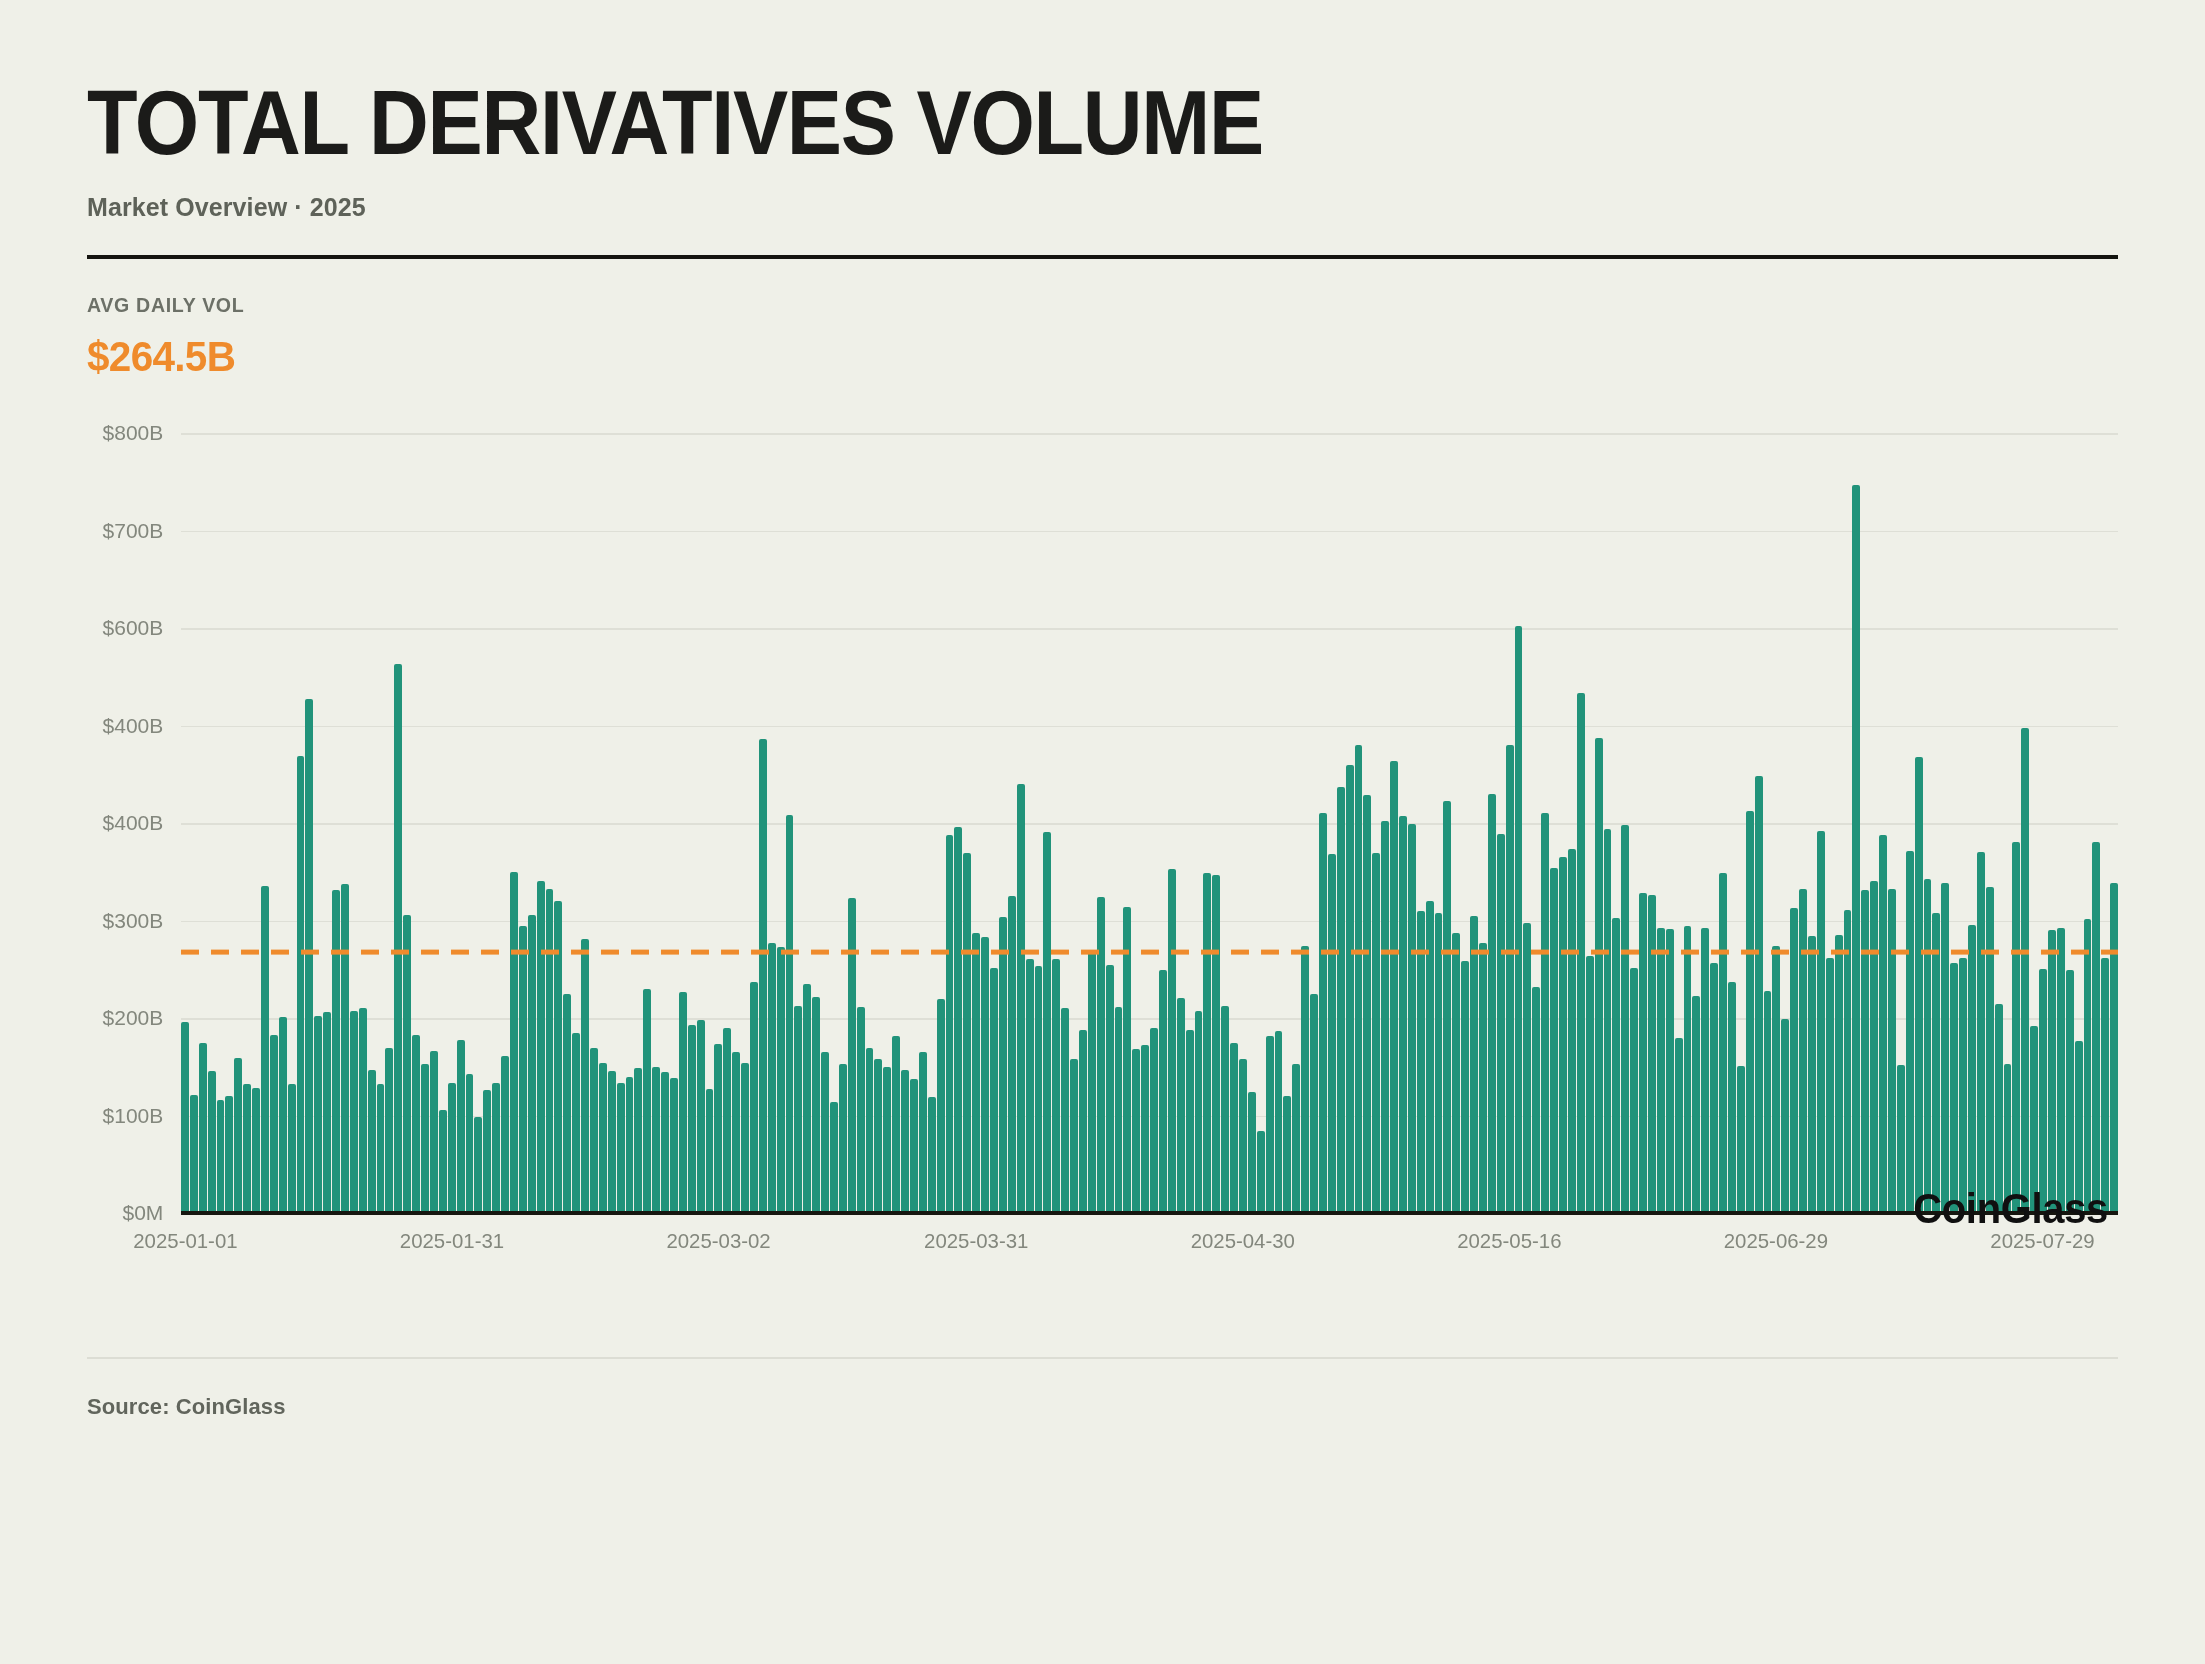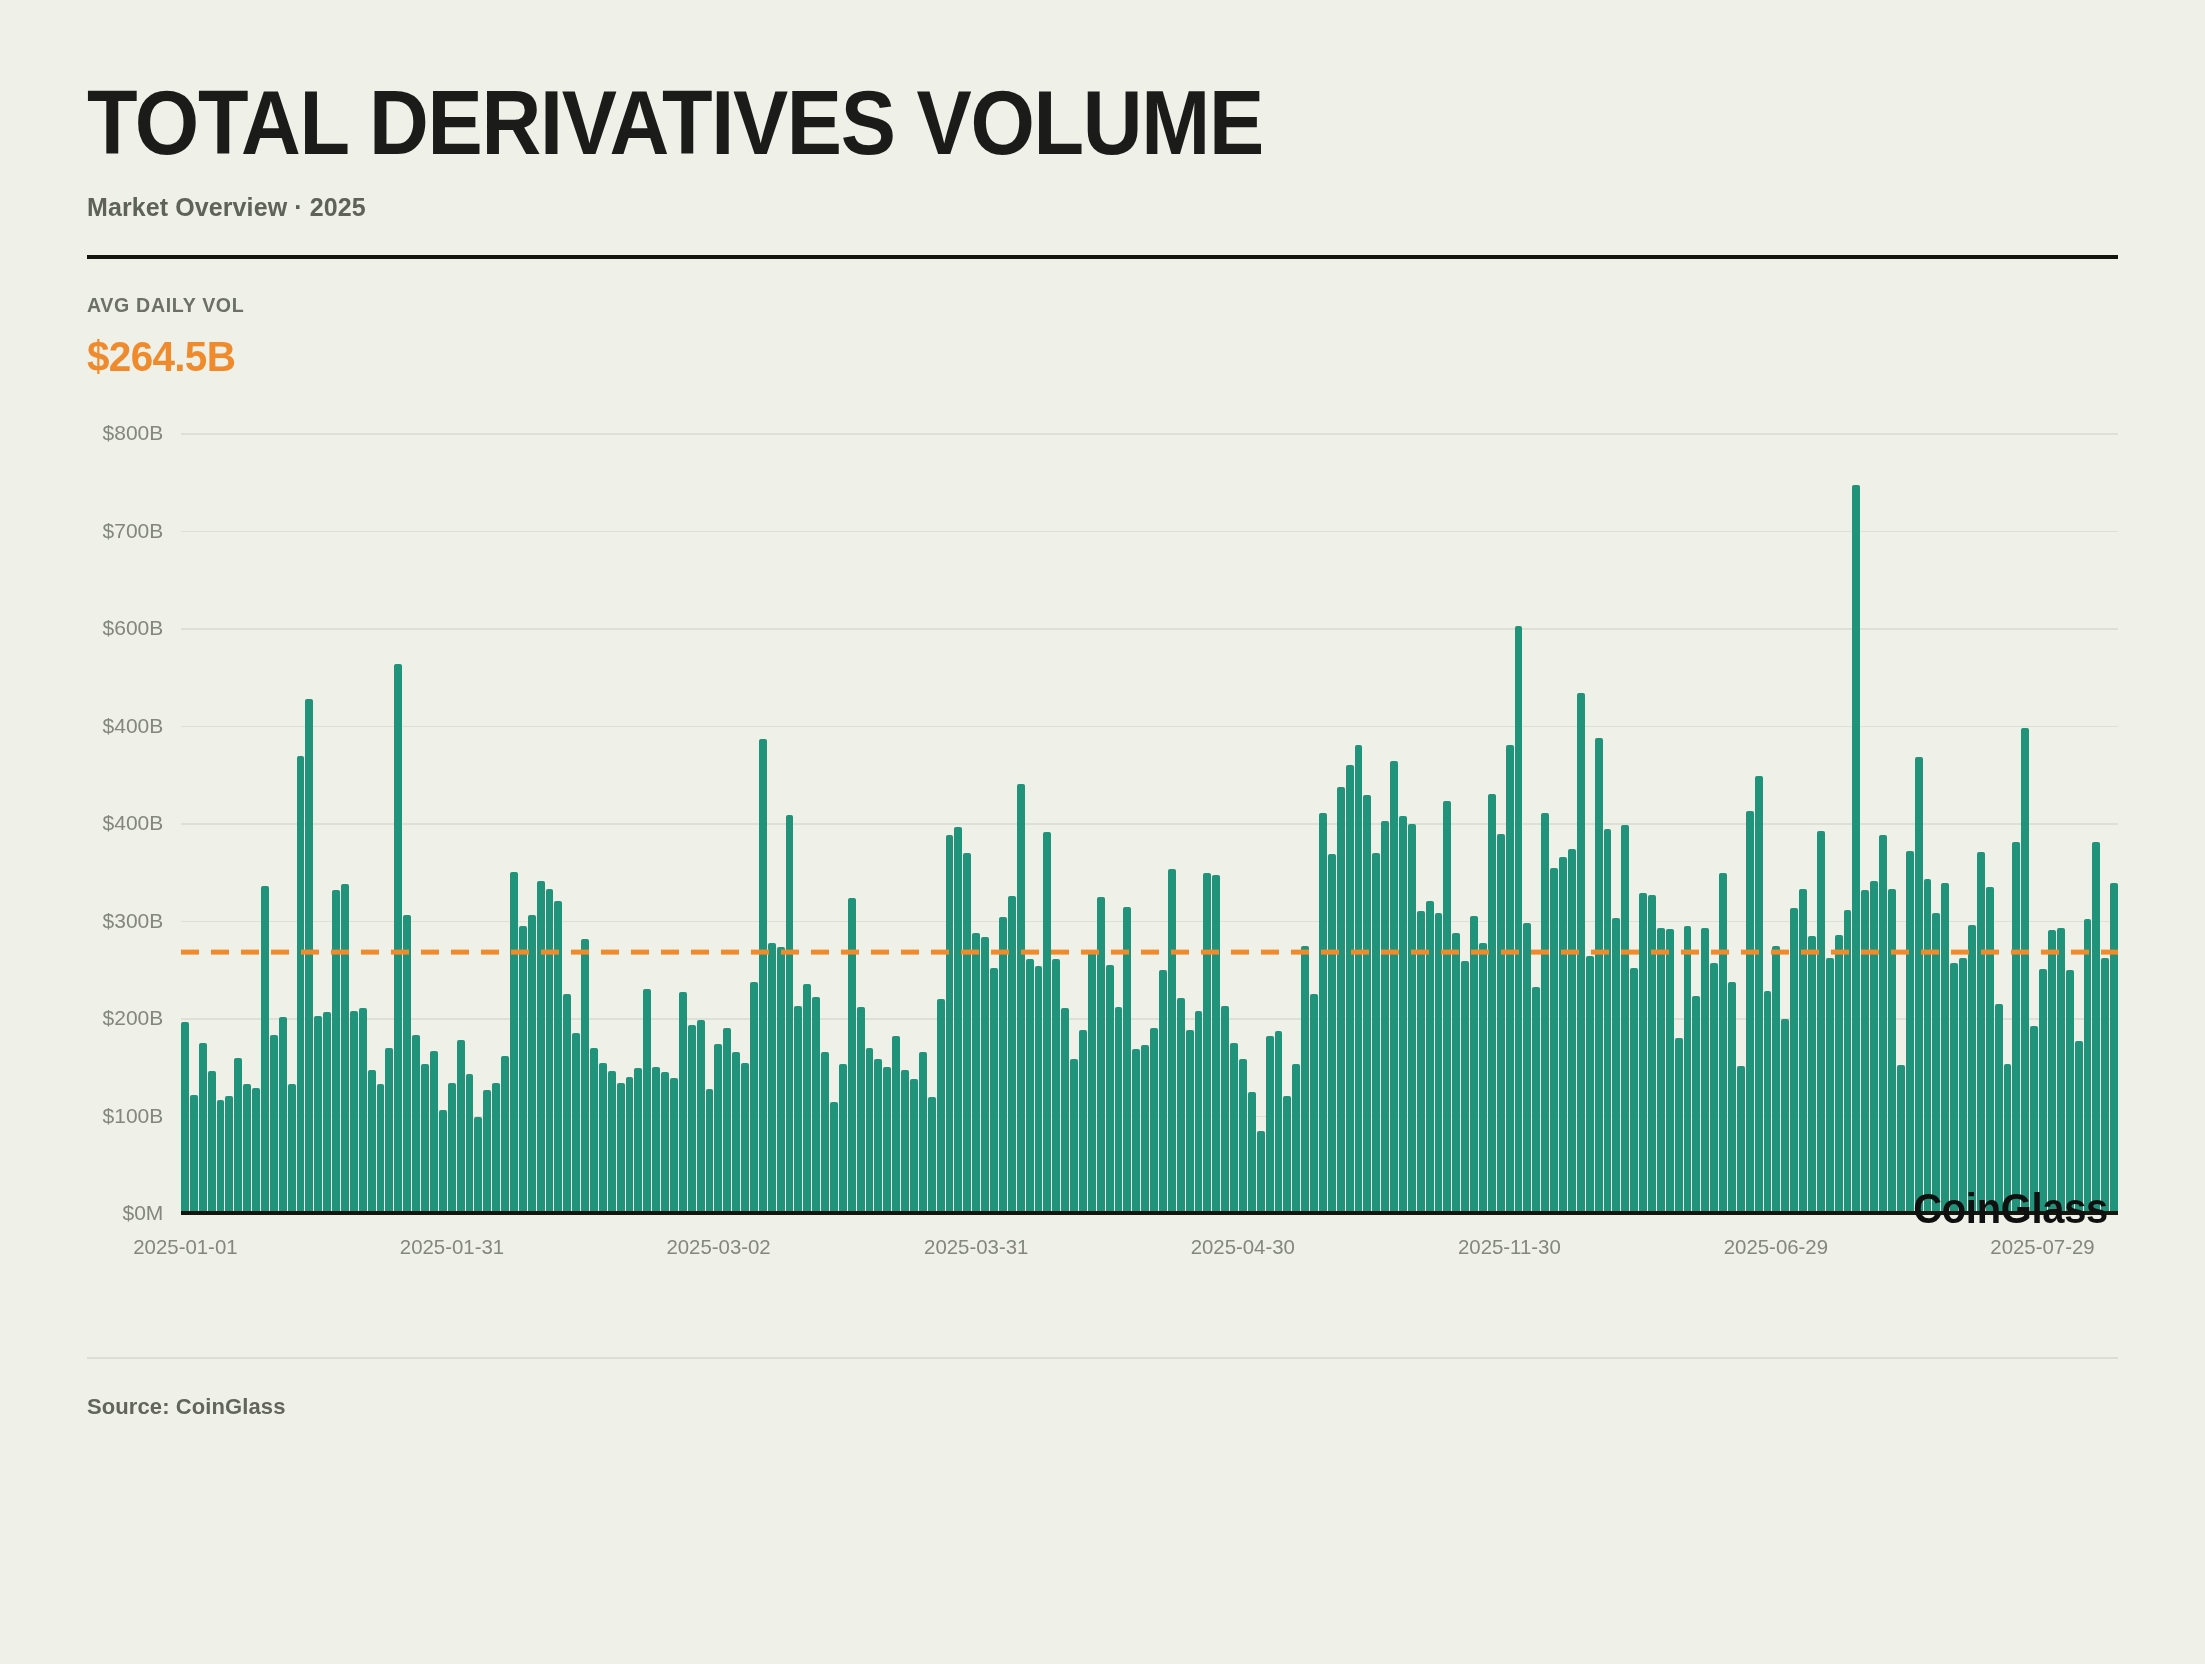--- a/index.html
+++ b/index.html
@@ -158,21 +158,21 @@
     color: #101010;
     letter-spacing: -0.3px;
     transform: scaleX(0.95);
     transform-origin: right center;
     pointer-events: none;
   }
   .xticks {
     position: absolute;
     left: 94px;
     right: 0;
-    bottom: 32px;
+    bottom: 38px;
     height: 30px;
     text-align: center;
   }
   .xtick {
     position: absolute;
     transform: translateX(-50%);
     font-size: 20.4px;
     color: #83877d;
     white-space: nowrap;
   }
@@ -462,21 +462,21 @@
       <div class="avg-line" id="avgline" style="bottom: 33.0625%;"></div>
       <div class="axis-base"></div>
     </div>
     <div class="watermark">CoinGlass</div>
     <div class="xticks" id="xticks">
         <div class="xtick" style="left: 0.229358%;">2025-01-01</div>
         <div class="xtick" style="left: 13.9908%;">2025-01-31</div>
         <div class="xtick" style="left: 27.7523%;">2025-03-02</div>
         <div class="xtick" style="left: 41.055%;">2025-03-31</div>
         <div class="xtick" style="left: 54.8165%;">2025-04-30</div>
-        <div class="xtick" style="left: 68.578%;">2025-11-30</div>
+        <div class="xtick" style="left: 68.578%;">2025-05-16</div>
         <div class="xtick" style="left: 82.3394%;">2025-06-29</div>
         <div class="xtick" style="left: 96.1009%;">2025-07-29</div>
       </div>
   </div>
 
   <div class="footer-rule"></div>
   <div class="source">Source: CoinGlass</div>
 
 </div>
 

